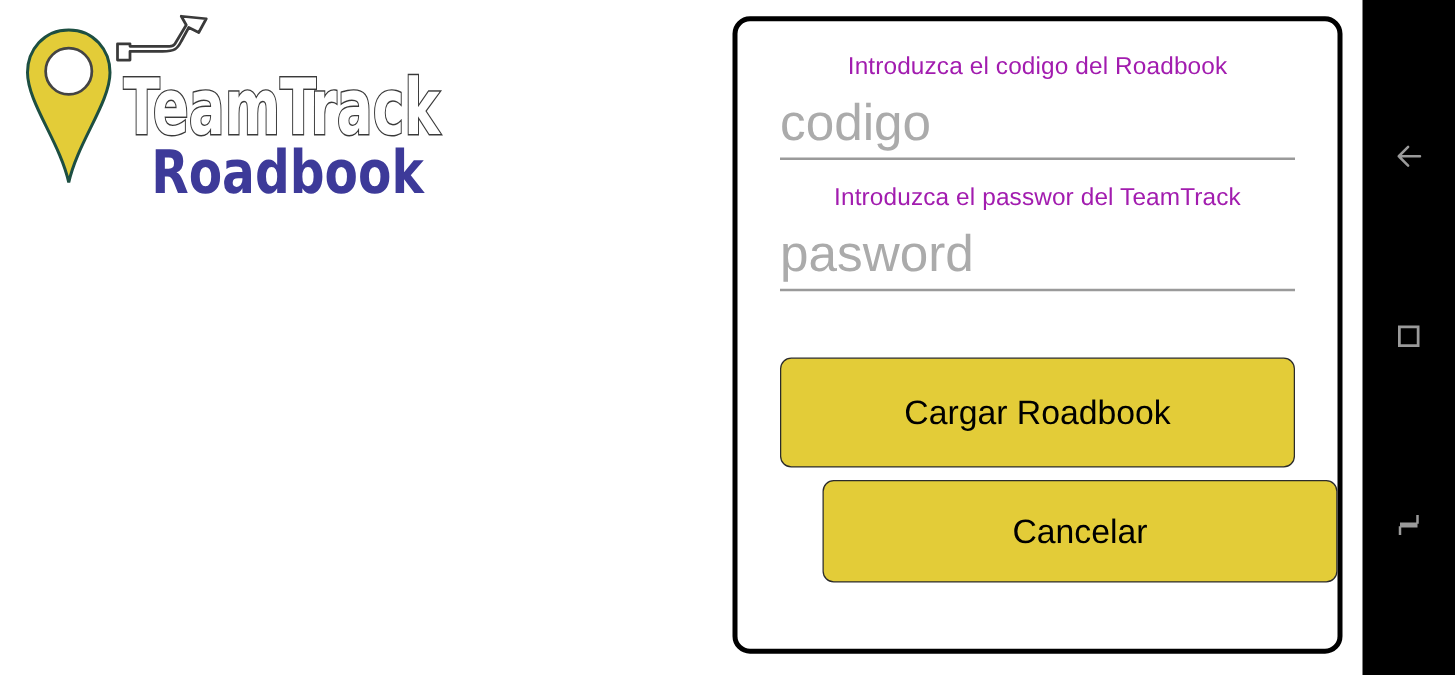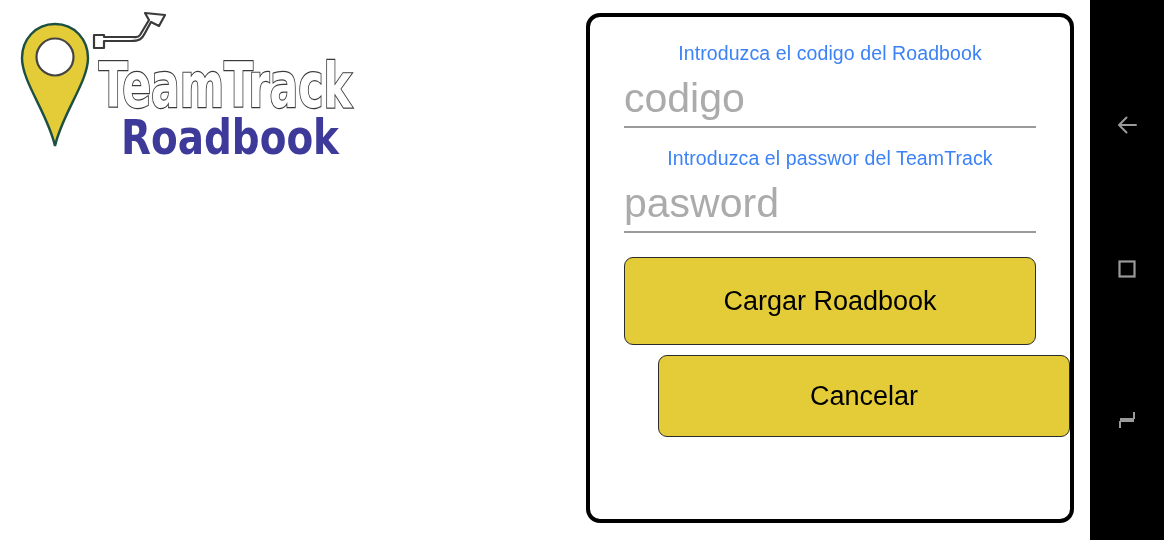--- a/index.html
+++ b/index.html
@@ -54,21 +54,21 @@
     padding: 24px 34px 22px 34px;
     box-sizing: border-box;
     display: flex;
     flex-direction: column;
   }
 
   .field-label {
     text-align: center;
     font-size: 19.5px;
     line-height: 24px;
-    color: #3b82f6;
+    color: #a21caf;
     letter-spacing: 0.1px;
     white-space: nowrap;
   }
 
   .field-wrap {
     border-bottom: 2px solid #9a9a9a;
     margin-top: 7px;
     padding-bottom: 2px;
   }
   .field-input {
@@ -102,21 +102,21 @@
     border: 1.5px solid #2b2b2b;
     border-radius: 9px;
     font-family: "Liberation Sans", sans-serif;
     font-size: 27px;
     line-height: 30px;
     color: #000000;
     text-align: center;
     padding: 0;
     cursor: pointer;
   }
-  #btn-load { height: 88px; }
+  #btn-load { height: 88px; margin-top: 29px; }
   #btn-cancel { height: 82px; margin-top: 10px; margin-left: 34px; }
 
   
   #navbar {
     position: absolute;
     right: 0;
     top: 0;
     width: 74px;
     height: 540px;
     background: #000000;

